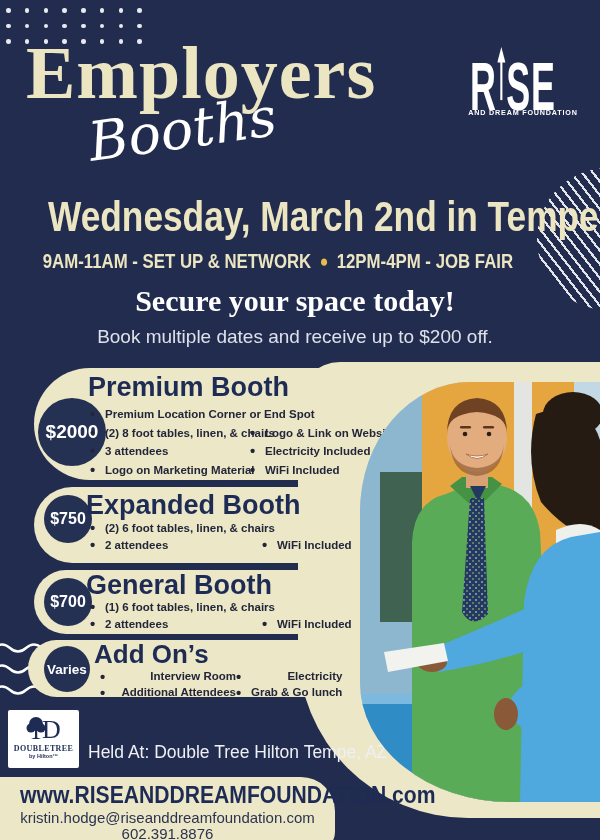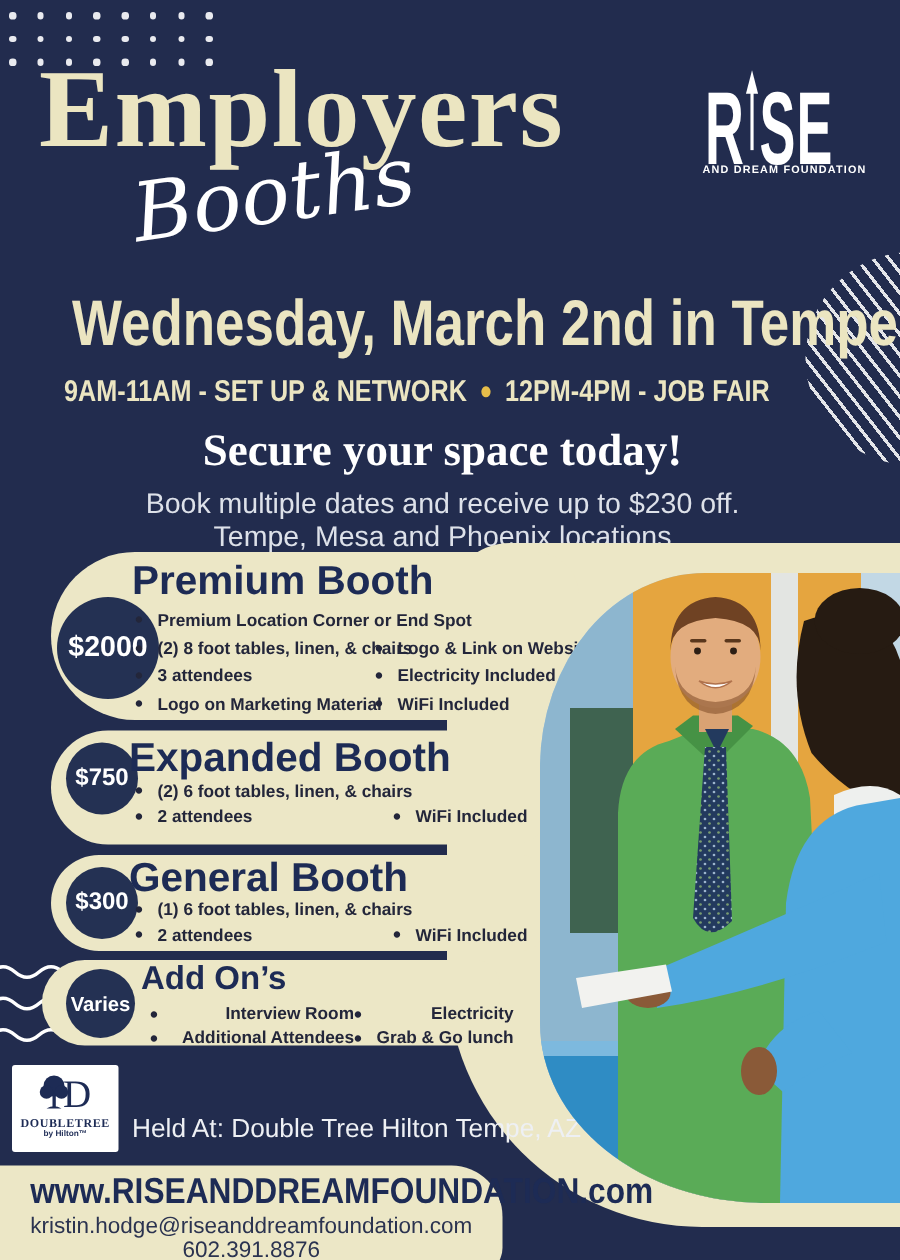--- a/index.html
+++ b/index.html
@@ -70,21 +70,21 @@
   #card-expanded .feats li{line-height:16.5px;}
   #card-general{left:34px;top:570px;width:330px;height:64px;border-radius:48px 26px 26px 48px;}
   #card-general .price-circle{left:10px;top:8px;width:48px;height:48px;font-size:16px;}
   #card-general .booth-title{left:52px;top:2px;font-size:27px;}
   #card-general .feats{left:56px;top:29px;}
   #card-general .col-left{width:172px;}
   #card-general .col-right{margin-top:16.5px;}
   #card-general .feats li{line-height:16.5px;}
   #card-addons{left:28px;top:640px;width:305px;height:57px;border-radius:46px 26px 26px 46px;}
   #card-addons .price-circle{left:16px;top:6px;width:46px;height:46px;font-size:13.5px;}
-  #card-addons .booth-title{left:66px;top:1px;font-size:22px;}
+  #card-addons .booth-title{left:66px;top:1px;font-size:26px;}
   #card-addons .feats{left:72px;top:29px;text-align:right;}
   #card-addons .col-left{width:136px;}
   #card-addons .feats li{line-height:15.5px;}
   
   .dtree-box{position:absolute;left:8px;top:710px;width:71px;height:58px;background:#ffffff;
     border-radius:2px;z-index:3;text-align:center;padding-top:3px;box-sizing:border-box;}
   .dtree-mark{height:30px;display:flex;align-items:center;justify-content:center;}
   .dtree-name{font-family:"Liberation Serif",serif;font-size:8px;letter-spacing:0.4px;
     color:#1d2b55;font-weight:700;margin-top:1px;}
   .dtree-sub{font-size:5.5px;color:#1d2b55;font-weight:700;}
@@ -145,22 +145,21 @@
   </div>
   <div class="rise-tagline">AND DREAM FOUNDATION</div>
 </div>
 
 <div class="date-heading">Wednesday, March 2nd in Tempe</div>
 <div class="schedule">
   <span>9AM-11AM - SET UP &amp; NETWORK</span><span class="dot">●</span><span>12PM-4PM - JOB FAIR</span>
 </div>
 <div class="cta-line">Secure your space today!</div>
 <div class="promo">
-  <div>Book multiple dates and receive up to $230 off.</div>
-  <div>Tempe, Mesa and Phoenix locations</div>
+  <div>Book multiple dates and receive up to $200 off.</div>
 </div>
 
 <div class="photo-frame"></div>
 <div class="photo-inner">
   <svg width="240" height="420" viewBox="0 0 240 420">
     <rect x="0" y="0" width="240" height="420" fill="#aac9dd"></rect>
     <rect x="0" y="0" width="62" height="420" fill="#8db6cf"></rect>
     <rect x="20" y="90" width="46" height="150" fill="#3f6350"></rect>
     <rect x="62" y="0" width="92" height="420" fill="#e5a53f"></rect>
     <rect x="154" y="0" width="18" height="420" fill="#e3e5e2"></rect>
@@ -229,21 +228,21 @@
     <ul class="col-left">
         <li>(2) 6 foot tables, linen, &amp; chairs</li>
         <li>2 attendees</li>
       </ul>
     <ul class="col-right">
         <li>WiFi Included</li>
       </ul>
   </div>
 </div>
 <div class="card" id="card-general">
-  <div class="price-circle">$300</div>
+  <div class="price-circle">$700</div>
   <div class="booth-title">General Booth</div>
   <div class="feats">
     <ul class="col-left">
         <li>(1) 6 foot tables, linen, &amp; chairs</li>
         <li>2 attendees</li>
       </ul>
     <ul class="col-right">
         <li>WiFi Included</li>
       </ul>
   </div>

